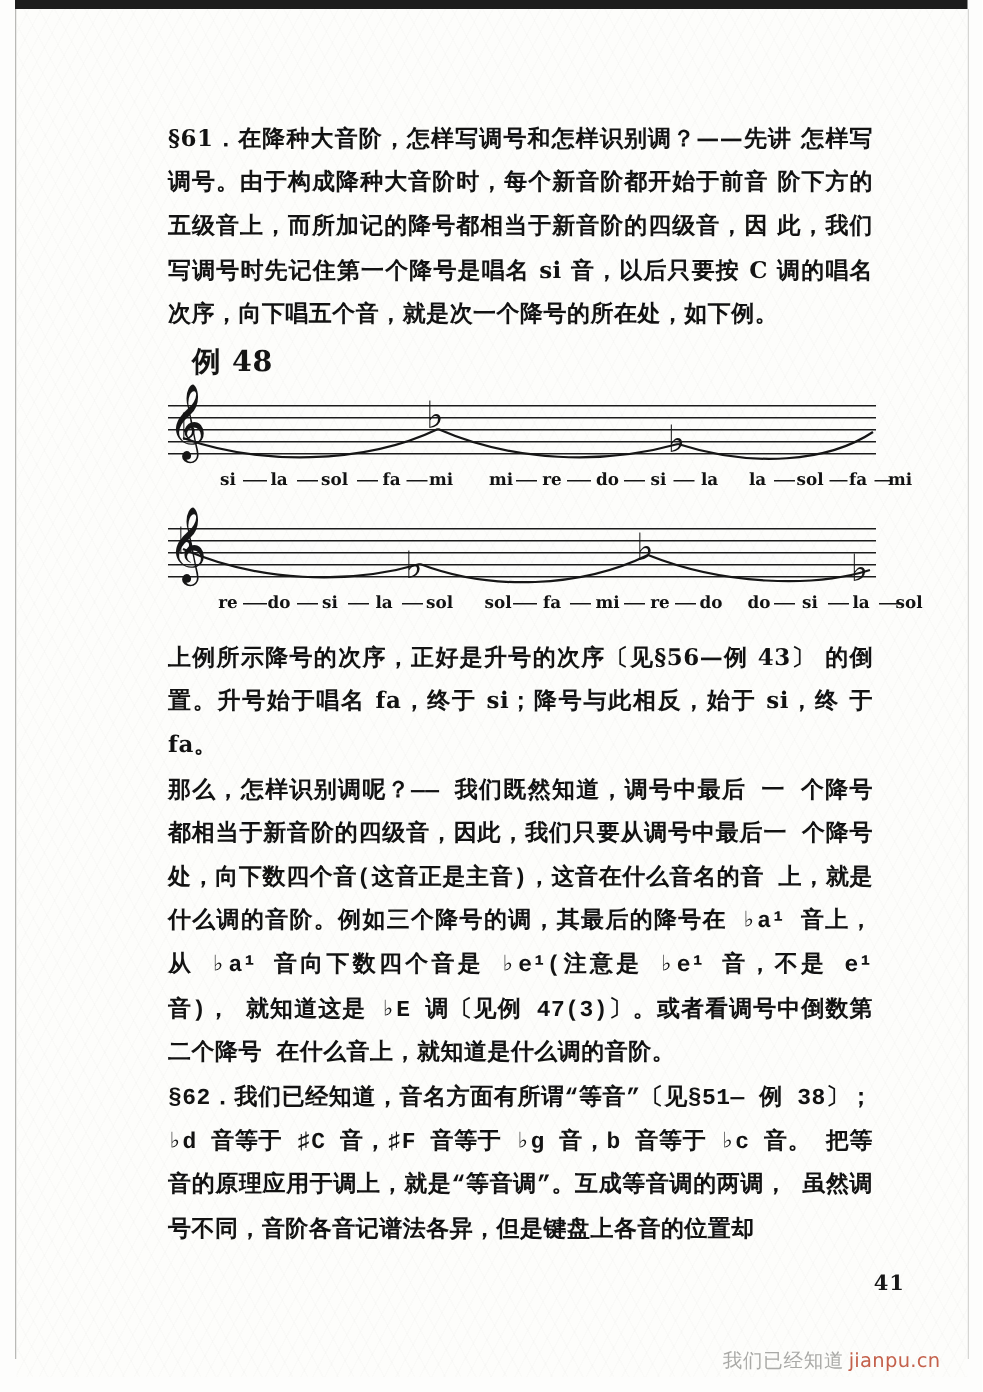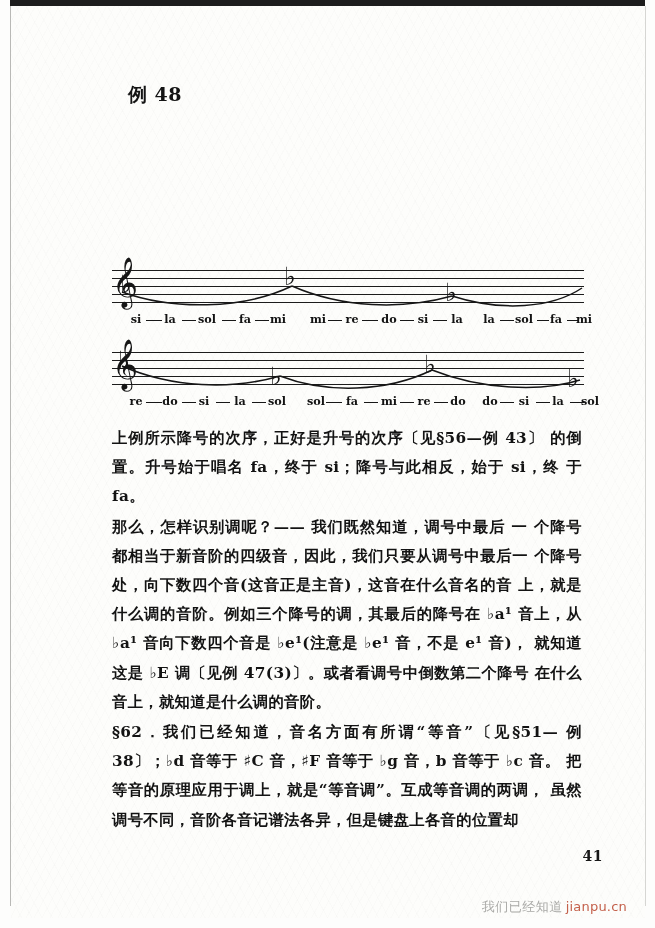--- a/index.html
+++ b/index.html
@@ -63,21 +63,21 @@
   p.body {
     margin: 0 0 0 0;
     font-size: 15.3px;
     line-height: 29.2px;
     text-align: justify;
     text-justify: inter-ideograph;
     letter-spacing: .35px;
     font-weight: 600;
     color: #131313;
   }
-  p.para-gap { margin-top: 1px; }
+  p.para-gap { margin-top: 1px; font-family: Liberation Mono, monospace; }
 
   
   .ex-label {
     margin: 4px 0 0 0;
     padding-left: 16px;
     font-size: 19px;
     font-weight: 700;
     letter-spacing: .5px;
   }
 
@@ -136,21 +136,21 @@
 
   .slur-layer {
     position: absolute;
     left: 0; top: 0;
     width: 472px; height: 50px;
     overflow: visible;
   }
 
   .syllables {
     position: absolute;
-    left: 0;
+    left: 16px;
     top: 50px;
     width: 472px;
     height: 20px;
     font-size: 11.2px;
     font-weight: 700;
     font-family: "DejaVu Serif", "Liberation Serif", serif;
     color: #131313;
   }
   .syllables span.syl {
     position: absolute;
@@ -198,20 +198,27 @@
 
 <div class="page">
 
   <div class="scan-top-bar"></div>
   <div class="scan-border-left"></div>
   <div class="scan-border-right"></div>
   <div class="paper-noise"></div>
 
   <div class="content">
 
+    <p class="body">
+      <span>§61．在降种大音阶，怎样写调号和怎样识别调？——先讲</span>
+      <span>怎样写调号。由于构成降种大音阶时，每个新音阶都开始于前音</span>
+      <span>阶下方的五级音上，而所加记的降号都相当于新音阶的四级音，因</span>
+      <span>此，我们写调号时先记住第一个降号是唱名 si 音，以后只要按 C</span>
+      <span>调的唱名次序，向下唱五个音，就是次一个降号的所在处，如下例。</span>
+    </p>
 
     <p class="ex-label">例 48</p>
   </div>
 
   <div class="music-block">
 
     <div class="staff-system">
       <div class="staff-lines">
         <i></i>
           <i></i>

